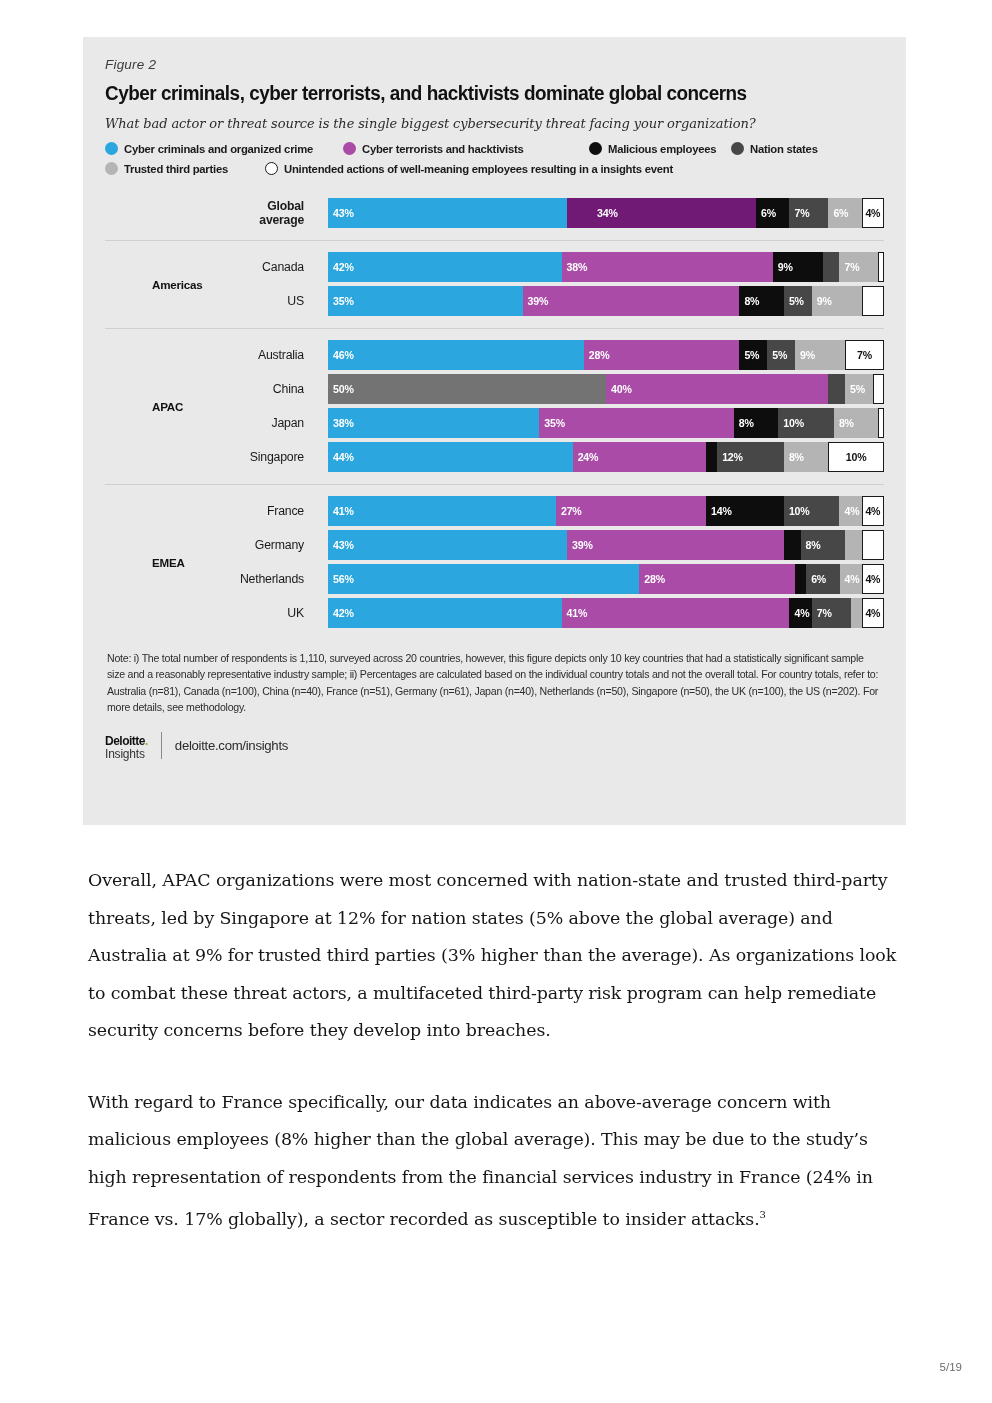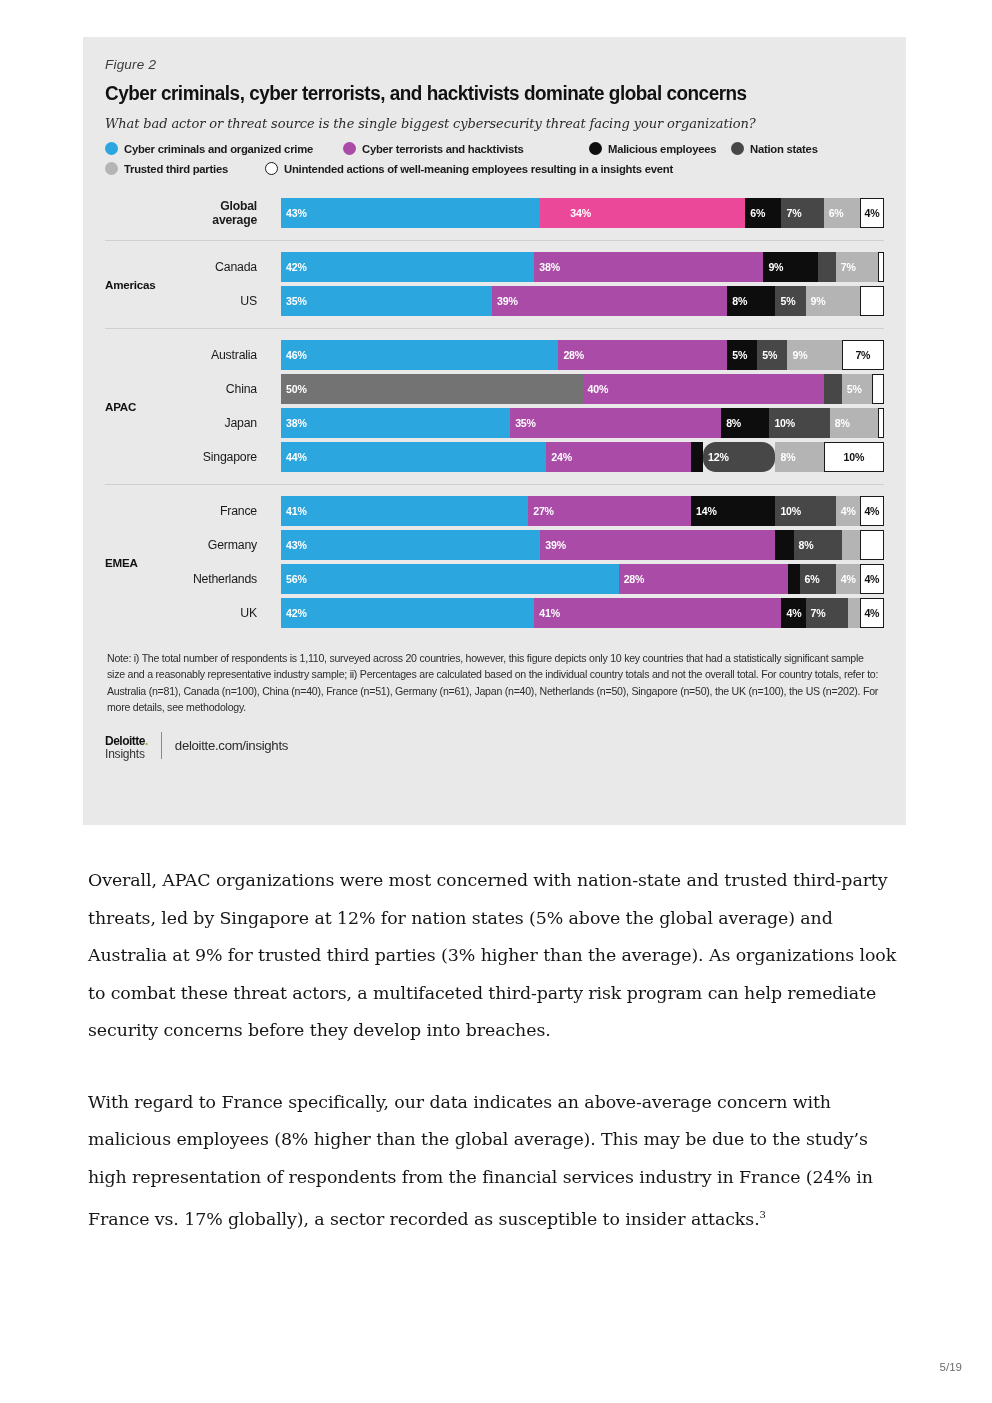--- a/index.html
+++ b/index.html
@@ -66,20 +66,21 @@
 
   
   .chart { width: 100%; }
   .group { border-top: 1px solid #cfcfcf; }
   .group.first { border-top: none; }
   .group-body { display: flex; align-items: center; padding: 7px 0 8px 0; }
   .group-name {
     width: 78px; flex: none;
     font-size: 11.6px; font-weight: bold; color: #111;
     letter-spacing: -0.2px;
+    margin-left: 47px;
   }
   .group-rows { flex: 1; }
 
   .bar-row { display: flex; align-items: center; height: 30px; margin: 4px 0; }
   .row-label {
     width: 98px; flex: none; text-align: right; padding-right: 24px;
     font-size: 12.3px; color: #1a1a1a; letter-spacing: -0.2px;
   }
   .row-label.bold { font-weight: bold; font-size: 12.2px; }
   .bar-track {
@@ -192,21 +193,21 @@
         <div class="group first">
           <div class="group-body">
             <div class="group-name"></div>
             <div class="group-rows">
               <div class="bar-row">
                 <div class="row-label bold">Global average</div>
                 <div class="bar-track">
                   <div class="seg" style="width: 43%; background: rgb(43, 166, 222); color: rgb(255, 255, 255);">
                     <span class="val">43%</span>
                   </div>
-                  <div class="seg" style="width: 34%; background: #ec4899; color: rgb(255, 255, 255); padding-left: 30px;">
+                  <div class="seg" style="width: 34%; background: #701a75; color: rgb(255, 255, 255); padding-left: 30px;">
                     <span class="val">34%</span>
                   </div>
                   <div class="seg" style="width: 6%; background: rgb(13, 13, 13); color: rgb(255, 255, 255);">
                     <span class="val">6%</span>
                   </div>
                   <div class="seg" style="width: 7%; background: rgb(71, 71, 71); color: rgb(255, 255, 255);">
                     <span class="val">7%</span>
                   </div>
                   <div class="seg" style="width: 6%; background: rgb(180, 180, 180); color: rgb(255, 255, 255);">
                     <span class="val">6%</span>
@@ -347,21 +348,21 @@
                 <div class="bar-track">
                   <div class="seg" style="width: 44%; background: rgb(43, 166, 222); color: rgb(255, 255, 255);">
                     <span class="val">44%</span>
                   </div>
                   <div class="seg" style="width: 24%; background: rgb(170, 75, 168); color: rgb(255, 255, 255);">
                     <span class="val">24%</span>
                   </div>
                   <div class="seg" style="width: 2%; background: rgb(13, 13, 13); color: rgb(255, 255, 255);">
                     <span class="val"></span>
                   </div>
-                  <div class="seg" style="width: 12%; background: rgb(71, 71, 71); color: rgb(255, 255, 255); border-radius: 13px;">
+                  <div class="seg" style="width: 12%; background: rgb(71, 71, 71); color: rgb(255, 255, 255);">
                     <span class="val">12%</span>
                   </div>
                   <div class="seg" style="width: 8%; background: rgb(180, 180, 180); color: rgb(255, 255, 255);">
                     <span class="val">8%</span>
                   </div>
                   <div class="seg white-seg" style="width: 10%;">
                     <span class="val">10%</span>
                   </div>
                 </div>
               </div>

